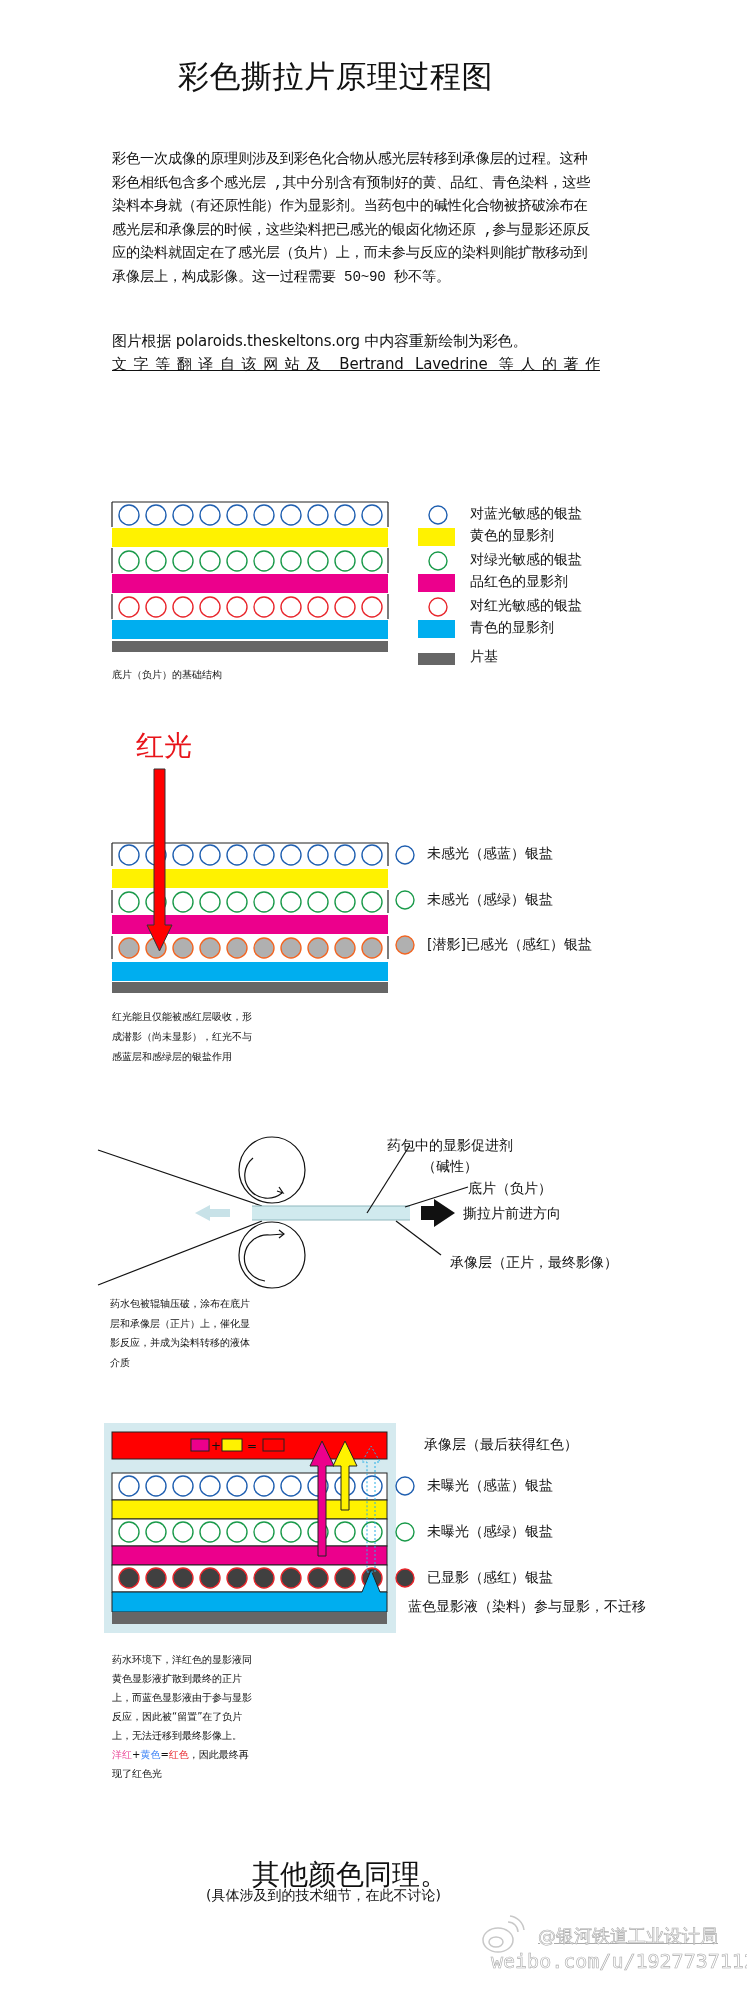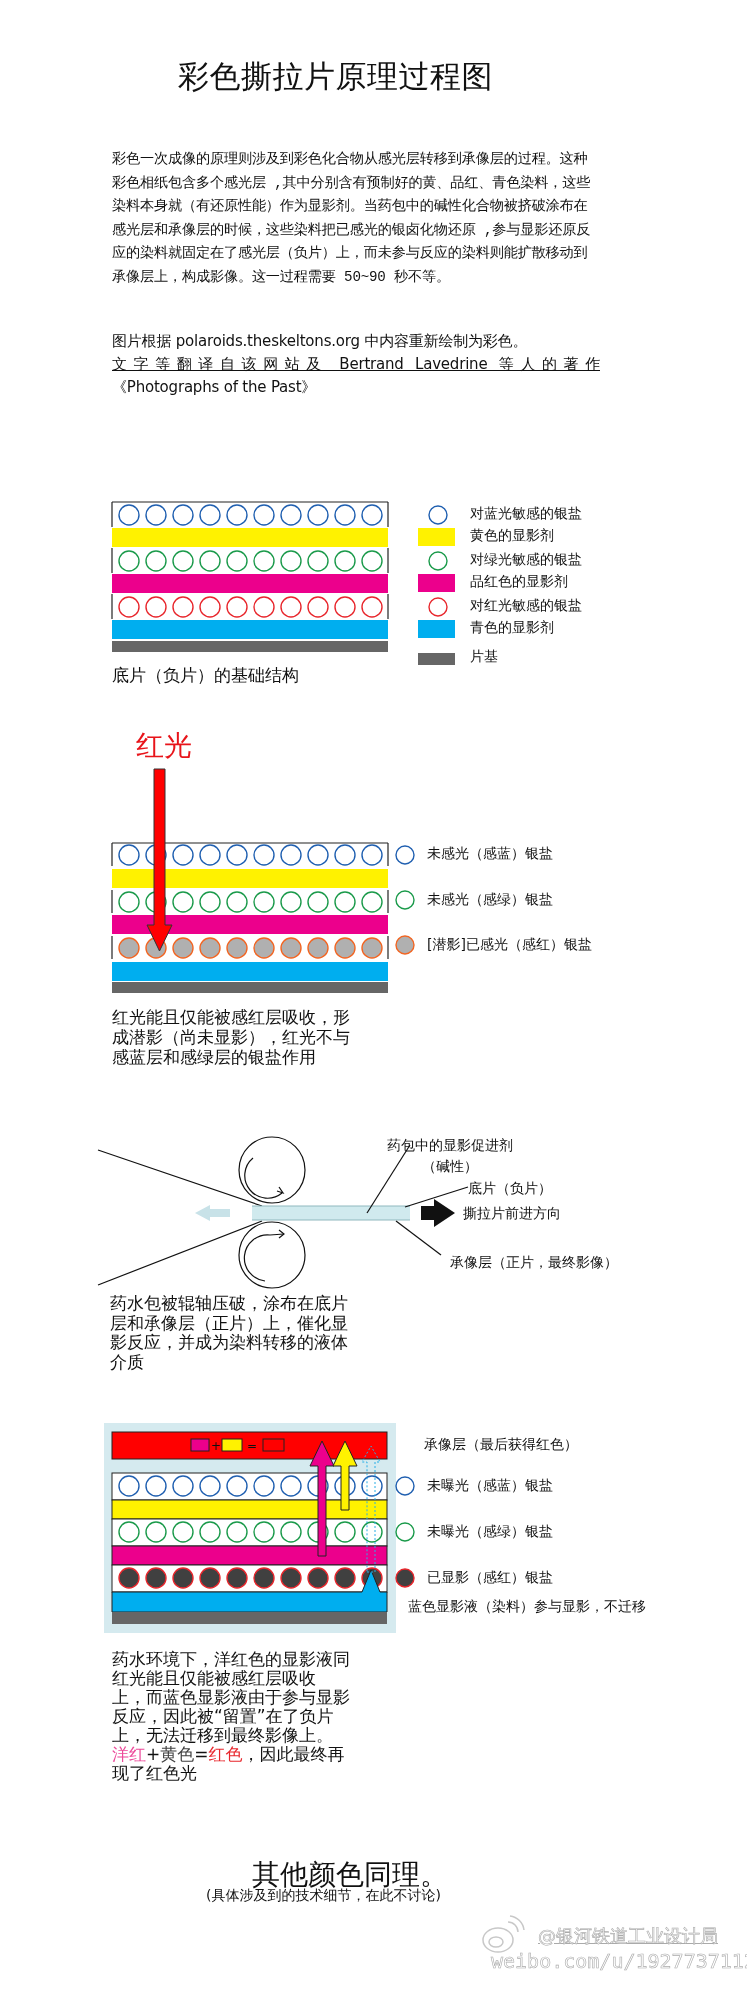--- a/index.html
+++ b/index.html
@@ -3,36 +3,35 @@
 <meta charset="utf-8">
 <style>
   html, body { margin:0; padding:0; background:#fff; }
   body { width:747px; height:1989px; position:relative; overflow:hidden;
          font-family:"DejaVu Sans", "Liberation Sans", sans-serif; color:#111; }
   .abs { position:absolute; }
   .title { left:178px; top:56px; font-size:31px; letter-spacing:0.5px; white-space:nowrap; }
   .para { left:112px; top:148px; width:488px; font-size:14.2px; line-height:23.5px; letter-spacing:-0.2px;font-family:Liberation Mono, monospace; }
   .para2 { left:112px; top:330px; width:488px; font-size:15px; line-height:23px; letter-spacing:-0.2px; }
   .para2 .just { text-align:justify; text-align-last:justify;text-decoration:underline; }
-  .cap { font-size:17px; line-height:20px; }
+  .cap { font-size:10px; line-height:20px; }
   .legend-text { font-size:14px; white-space:nowrap; }
   svg text { font-family:"DejaVu Sans", "Liberation Sans", sans-serif; }
   .wm1 { left:538px; top:1924px; font-size:18px; color:#fff; -webkit-text-stroke:0.6px #aaa; white-space:nowrap;text-decoration:underline; }
   .wm2 { left:491px; top:1949px; font-size:20px; color:#fff; -webkit-text-stroke:0.6px #aaa; white-space:nowrap; font-family:"DejaVu Sans Mono", monospace; }
 </style>
 </head>
 <body>
 
 <div class="abs title">彩色撕拉片原理过程图</div>
 
 <div class="abs para">彩色一次成像的原理则涉及到彩色化合物从感光层转移到承像层的过程。这种彩色相纸包含多个感光层 ,其中分别含有预制好的黄、品红、青色染料，这些染料本身就（有还原性能）作为显影剂。当药包中的碱性化合物被挤破涂布在感光层和承像层的时候，这些染料把已感光的银卤化物还原 ,参与显影还原反应的染料就固定在了感光层（负片）上，而未参与反应的染料则能扩散移动到承像层上，构成影像。这一过程需要 50~90 秒不等。</div>
 <div class="abs para2">
   <div>图片根据 polaroids.theskeltons.org 中内容重新绘制为彩色。</div>
   <div class="just">文字等翻译自该网站及 Bertrand Lavedrine 等人的著作</div>
-  <div>《Photographs of the Past》</div>
 </div>
 
 <svg class="abs" style="left:0;top:0" width="747" height="1989">
   <defs>
     <g id="circRow">
     </g>
   </defs>
 
   <g>
 
@@ -274,26 +273,26 @@
   <div>介质</div>
 </div>
 
 <div class="abs legend-text" style="left:424px;top:1436px">承像层（最后获得红色）</div>
 <div class="abs legend-text" style="left:427px;top:1477px">未曝光（感蓝）银盐</div>
 <div class="abs legend-text" style="left:427px;top:1523px">未曝光（感绿）银盐</div>
 <div class="abs legend-text" style="left:427px;top:1569px">已显影（感红）银盐</div>
 <div class="abs legend-text" style="left:408px;top:1598px">蓝色显影液（染料）参与显影，不迁移</div>
 <div class="abs cap" style="left:112px;top:1650px;line-height:19px">
   <div>药水环境下，洋红色的显影液同</div>
-  <div>红光能且仅能被感红层吸收</div>
+  <div>黄色显影液扩散到最终的正片</div>
   <div>上，而蓝色显影液由于参与显影</div>
   <div>反应，因此被“留置”在了负片</div>
   <div>上，无法迁移到最终影像上。</div>
   <div>
-    <span style="color:#ec4899">洋红</span><span>+</span><span style="color:#404040">黄色</span><span>=</span><span style="color:#e8262c">红色</span><span>，因此最终再</span>
+    <span style="color:#ec4899">洋红</span><span>+</span><span style="color:#3b82f6">黄色</span><span>=</span><span style="color:#e8262c">红色</span><span>，因此最终再</span>
   </div>
   <div>现了红色光</div>
 </div>
 
 <div class="abs" style="left:252px;top:1856px;font-size:28px;">其他颜色同理。</div>
 <div class="abs" style="left:206px;top:1887px;font-size:14px;">(具体涉及到的技术细节，在此不讨论)</div>
 
 <div class="abs wm1">@银河铁道工业设计局</div>
 <div class="abs wm2">weibo.com/u/1927737112</div>
 

